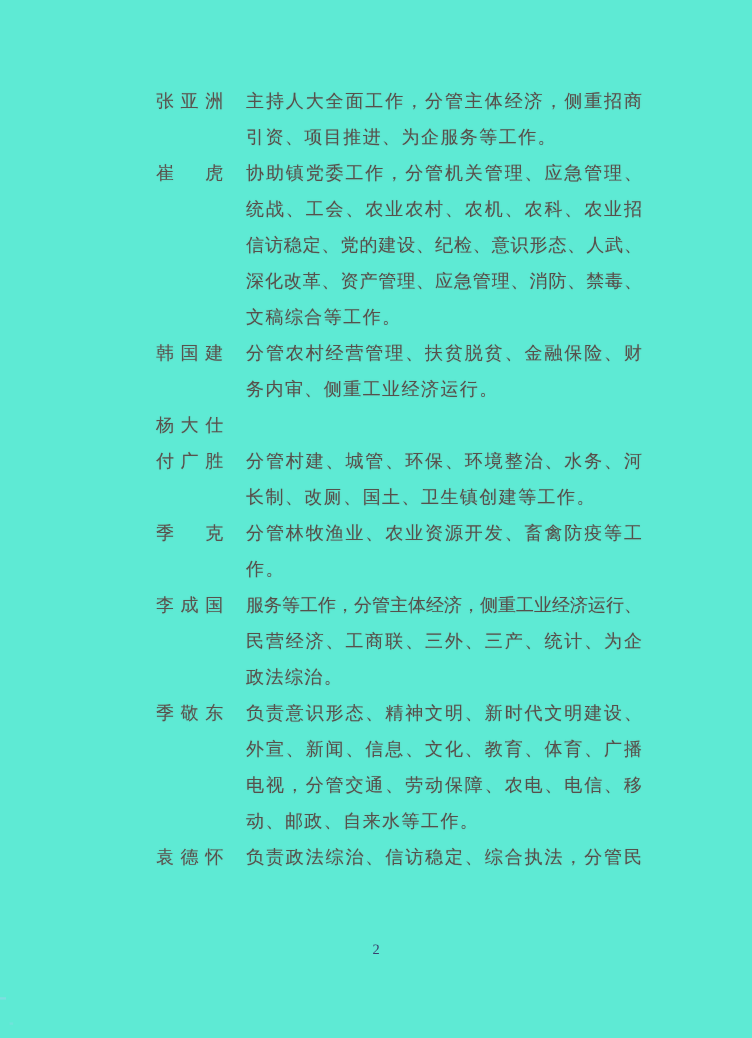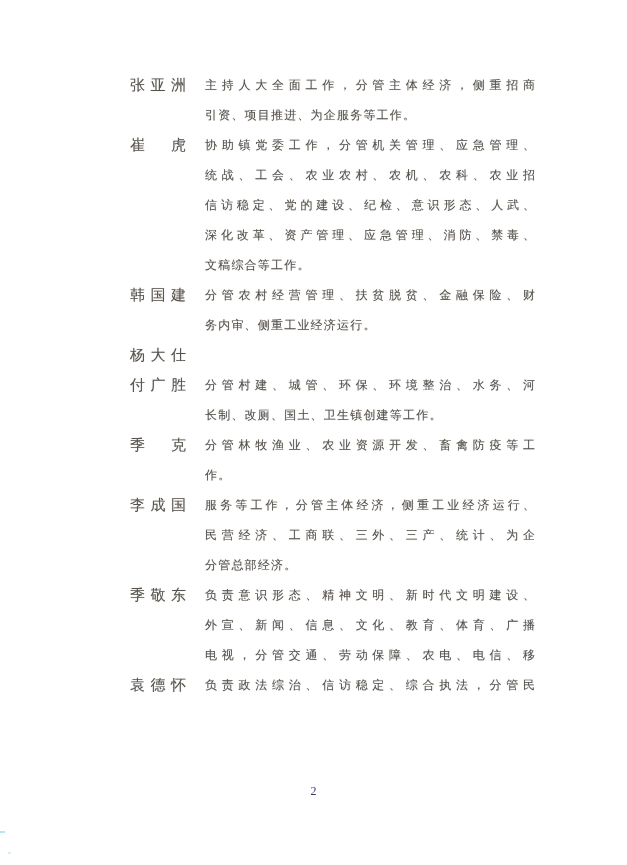--- a/index.html
+++ b/index.html
@@ -4,21 +4,21 @@
 <style>
   html, body {
     margin: 0;
     padding: 0;
     background: #e8e8e8;
   }
   .document-page {
     position: relative;
     width: 627px;
     height: 865px;
-    background: #ffffff;
+    background: #5eead4;
     overflow: hidden;
     font-family: "Liberation Serif", "DejaVu Serif", serif;
     box-shadow: 0 0 4px rgba(0,0,0,0.15);
   }
   .roster {
     position: absolute;
     top: 70px;
     left: 130px;
     width: 406px;
   }
@@ -36,21 +36,21 @@
     text-align-last: justify;
     text-shadow: 0 0 1px rgba(130,125,120,0.45);
     white-space: nowrap;
   }
   .duty-cell {
     margin-left: 19px;
     width: 330px;
     flex: 0 0 330px;
   }
   .duty-line {
-    font-size: 12px;
+    font-size: 15px;
     line-height: 30px;
     color: #55514c;
     text-align: justify;
     text-align-last: justify;
     text-shadow: 0 0 1px rgba(130,125,120,0.45);
     white-space: nowrap;
   }
   .duty-line.partial {
     text-align-last: left;
     letter-spacing: 1.2px;
@@ -126,29 +126,30 @@
         <div class="duty-cell">
           <div class="duty-line">分管林牧渔业、农业资源开发、畜禽防疫等工</div>
           <div class="duty-line partial">作。</div>
         </div>
       </div>
       <div class="entry">
         <div class="name-cell">李成国</div>
         <div class="duty-cell">
           <div class="duty-line">服务等工作，分管主体经济，侧重工业经济运行、</div>
           <div class="duty-line">民营经济、工商联、三外、三产、统计、为企</div>
-          <div class="duty-line partial">分管总部经济。</div>
+          <div class="duty-line partial">政法综治。</div>
         </div>
       </div>
       <div class="entry">
         <div class="name-cell">季敬东</div>
         <div class="duty-cell">
           <div class="duty-line">负责意识形态、精神文明、新时代文明建设、</div>
           <div class="duty-line">外宣、新闻、信息、文化、教育、体育、广播</div>
           <div class="duty-line">电视，分管交通、劳动保障、农电、电信、移</div>
+          <div class="duty-line partial">动、邮政、自来水等工作。</div>
         </div>
       </div>
       <div class="entry">
         <div class="name-cell">袁德怀</div>
         <div class="duty-cell">
           <div class="duty-line">负责政法综治、信访稳定、综合执法，分管民</div>
         </div>
       </div>
     </div>
   <div class="page-number">2</div>

